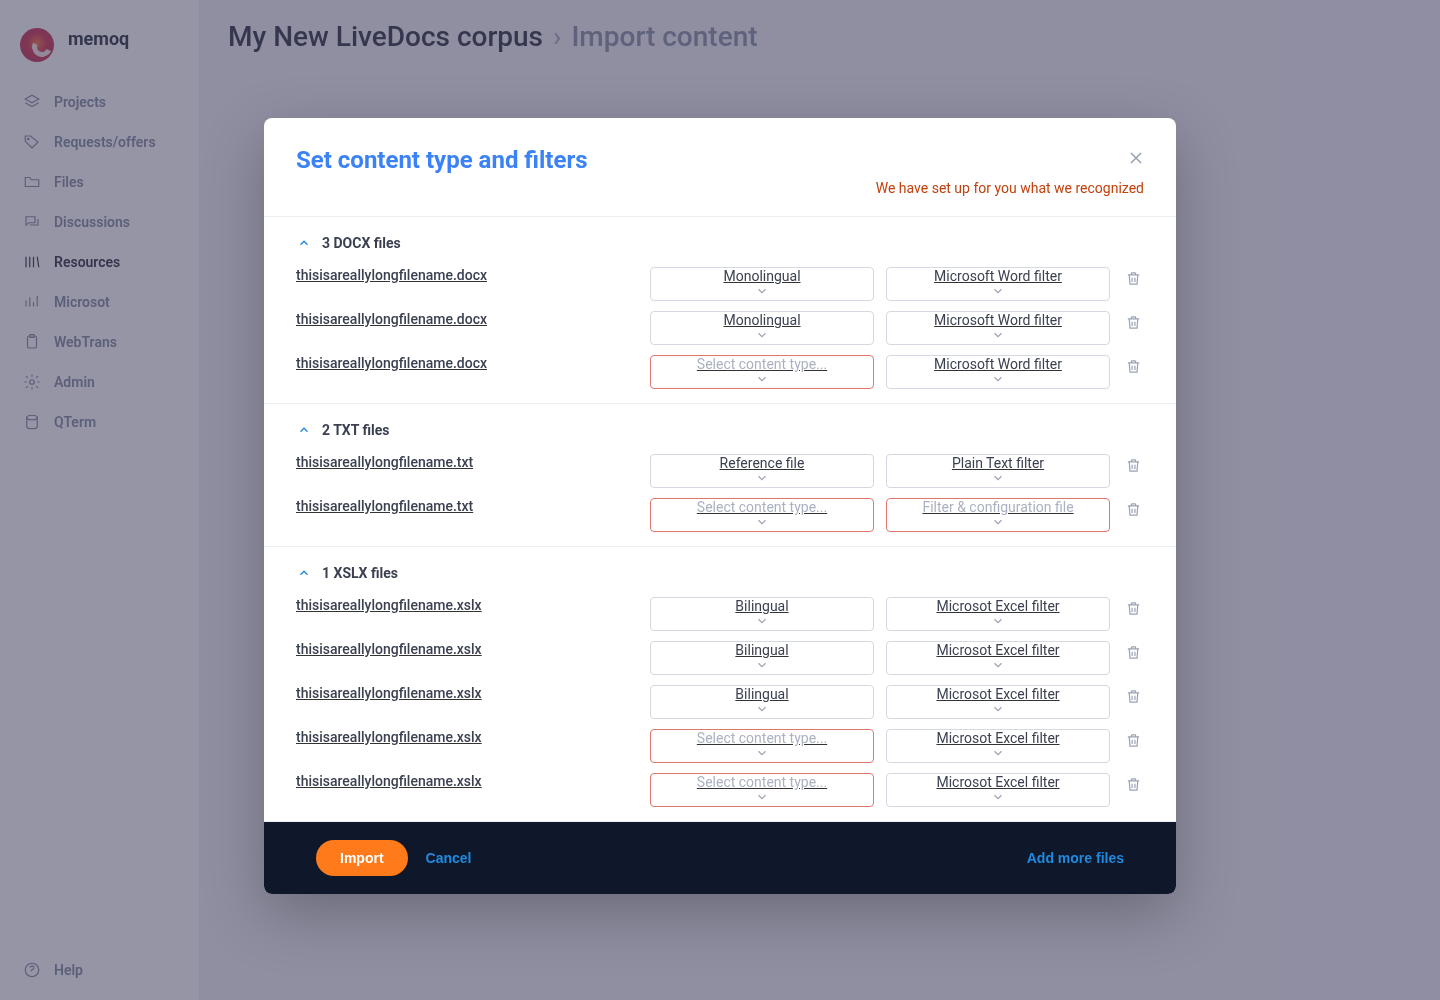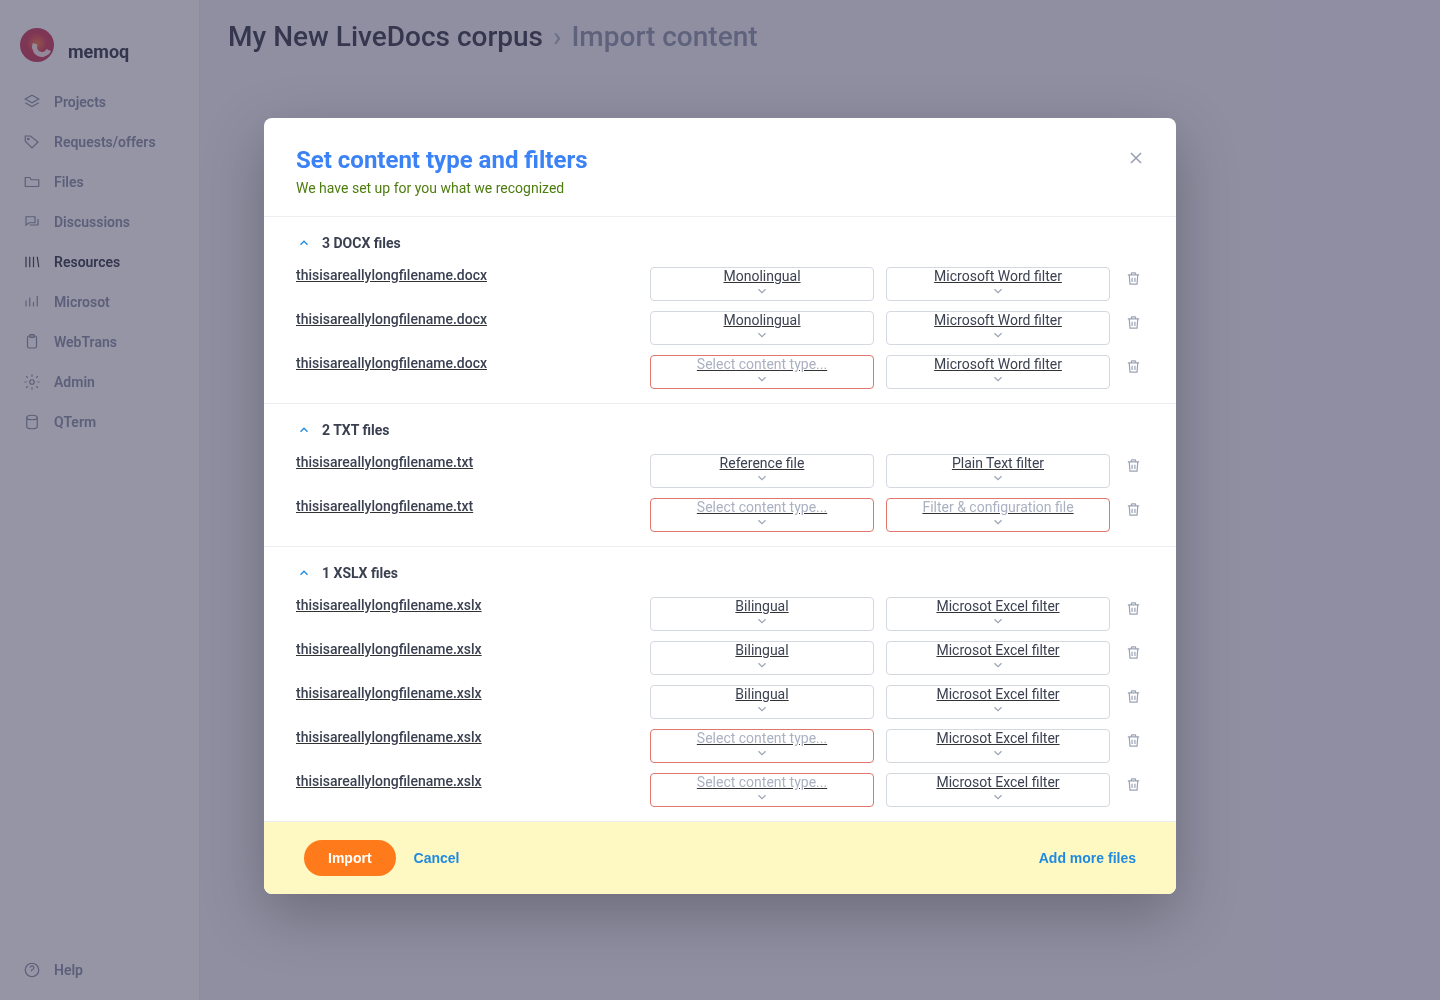--- a/index.html
+++ b/index.html
@@ -15,21 +15,21 @@
     .app-shell { display: flex; width: 100%; height: 100%; }
     .sidebar {
       width: 200px;
       background: #fff;
       border-right: 1px solid #ececf0;
       display: flex;
       flex-direction: column;
       padding: 20px 0 10px 0;
     }
     .brand {
-      display: flex; align-items: flex-end;
+      display: flex; align-items: flex-start;
       padding: 8px 20px 20px 20px;
     }
     .brand-logo {
       width: 34px; height: 34px; border-radius: 50%;
       background: radial-gradient(circle at 50% 45%, #f47c4a 0%, #d2405c 40%, #b94263 100%);
       position: relative;
       margin-right: 14px;
     }
     .brand-logo::after {
       content:""; position:absolute; left:12px; top:9px; width:10px; height:10px;
@@ -71,21 +71,21 @@
       background: #fff;
       border-radius: 8px;
       box-shadow: 0 20px 60px rgba(0,0,0,0.25);
       overflow:hidden;
     }
     .modal-header {
       padding: 28px 32px 20px 32px;
       position: relative;
     }
     .modal-title { font-size: 24px; font-weight: 700; color: #3b82f6; }
-    .modal-subtitle { font-size: 14px; color: #4d7c0f; margin-top: 6px; }
+    .modal-subtitle { font-size: 14px; color: #c2410c; margin-top: 6px; text-align: right; }
     .modal-close {
       position: absolute; top: 26px; right: 26px;
       width: 28px; height: 28px; cursor: pointer;
       display:flex; align-items:center; justify-content:center;
     }
     .modal-body { }
     .group { border-top: 1px solid #eceef2; padding: 14px 0 8px 0; }
     .group-header {
       display:flex; align-items:center;
       padding: 4px 44px 12px 32px;
@@ -113,22 +113,22 @@
     .select.placeholder { color: #aab1c0; }
     .select.error { border-color: #e0776e; }
     .select .chev { color:#9aa2b3; }
     .trash {
       width: 22px; height: 22px; cursor:pointer;
       display:flex; align-items:center; justify-content:center;
       color: #a1a8b7;
     }
     .modal-footer {
       border-top: 1px solid #eceef2;
-      background: #fef9c3;
-      padding: 18px 40px;
+      background: #0f172a;
+      padding: 18px 52px;
       display:flex; align-items:center;
     }
     .btn-primary {
       background: #ff7a1a; color:#fff; border:none;
       padding: 10px 24px; border-radius: 999px;
       font-size: 14px; font-weight: 600; cursor:pointer;
     }
     .btn-link {
       background:none; border:none; color:#1f8ae0;
       font-size:14px; font-weight:600; cursor:pointer; margin-left: 18px;

